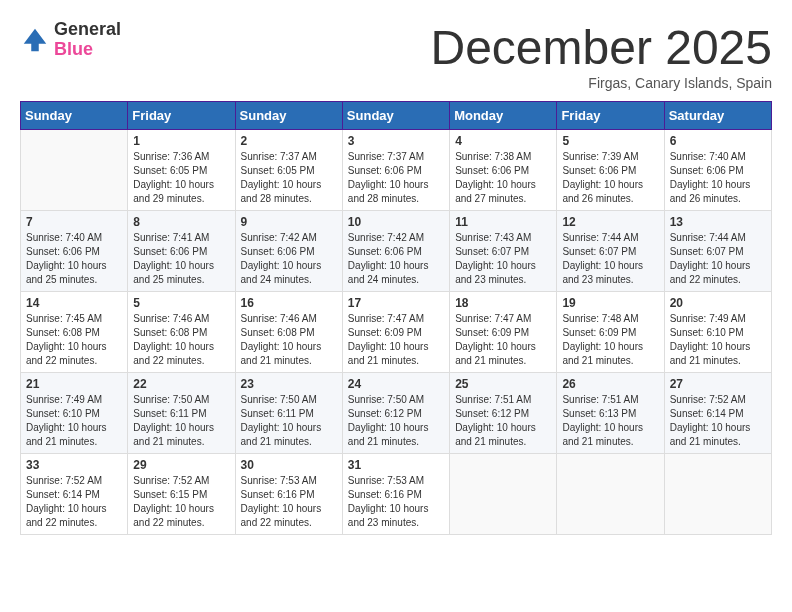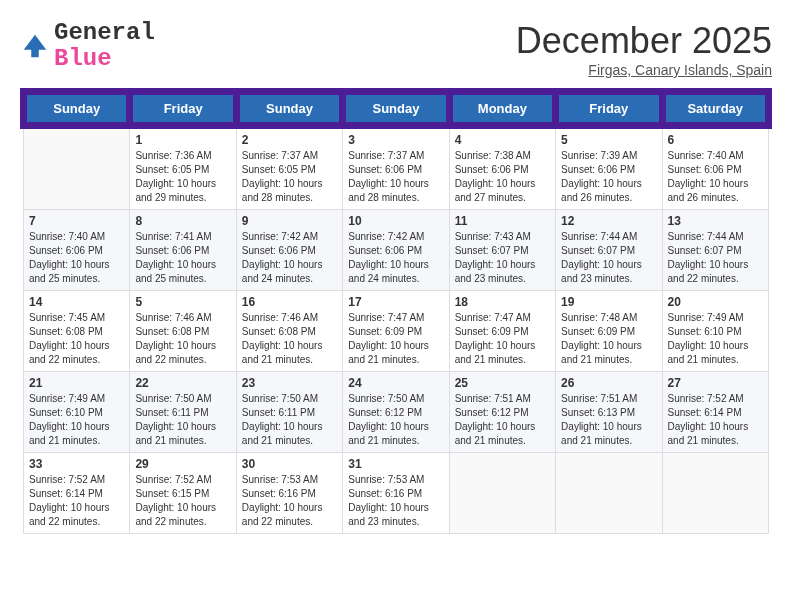--- a/index.html
+++ b/index.html
@@ -17,56 +17,54 @@
       margin-bottom: 10px;
     }
     .logo {
       display: flex;
       align-items: center;
       gap: 4px;
     }
     .logo-text {
       display: flex;
       flex-direction: column;
-      font-size: 24px;
+      font-size: 18px;
       font-weight: bold;
       line-height: 1.1;
-      font-family: Liberation Mono, monospace;
     }
     .logo-general { color: #333; }
     .logo-blue { color: #ec4899; }
     .logo-icon {
       width: 30px;
       height: 30px;
     }
     .title-block {
       text-align: right;
     }
     .month-title {
-      font-size: 36px;
+      font-size: 48px;
       font-weight: normal;
       color: #333;
     }
     .location {
       font-size: 14px;
       color: #555;
-      text-decoration: underline;
     }
     .calendar {
       width: 100%;
       border-collapse: collapse;
       border: 1px solid #ccc;
     }
     .calendar th {
       background-color: #2a6db5;
       color: #fff;
       padding: 6px 4px;
       font-size: 13px;
-      text-align: center;
-      border: 7px solid #4c1d95;
+      text-align: left;
+      border: 1px solid #4c1d95;
     }
     .calendar td {
       vertical-align: top;
       border: 1px solid #ddd;
       padding: 4px 5px;
       width: calc(100% / 7);
       min-height: 80px;
       font-size: 10.5px;
       color: #333;
       background: #fff;

